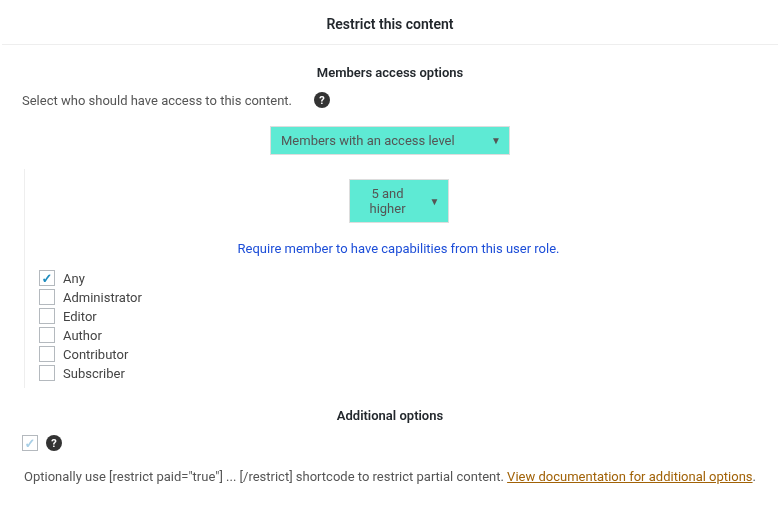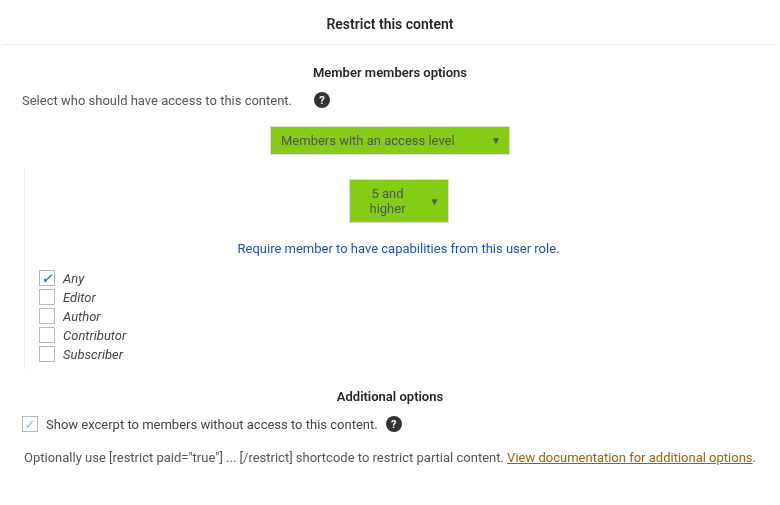--- a/index.html
+++ b/index.html
@@ -50,21 +50,21 @@
     font-size: 11px;
     font-weight: 700;
     line-height: 1;
     cursor: help;
   }
   .select {
     display: inline-flex;
     align-items: center;
     justify-content: space-between;
     border: 1px solid #ddd;
-    background: #84cc16;
+    background: #5eead4;
     color: #555;
     font-size: 13px;
     padding: 6px 8px 6px 10px;
     min-width: 100px;
     cursor: pointer;
   }
   .select .caret {
     margin-left: 14px;
     font-size: 10px;
     color: #555;
@@ -85,21 +85,20 @@
   .role-note {
     color: #1d4ed8;
     margin-bottom: 14px;
   }
   .check-row {
     display: flex;
     align-items: center;
     gap: 8px;
     margin: 3px 0;
     color: #444;
-    font-style: italic;
   }
   .chk {
     width: 16px;
     height: 16px;
     border: 1px solid #b4b9be;
     background: #fff;
     display: inline-flex;
     align-items: center;
     justify-content: center;
     cursor: pointer;
@@ -136,21 +135,21 @@
   }
 </style>
 </head>
 <body>
 
 <div class="panel">
   <div class="panel-header">Restrict this content</div>
 
   <div class="panel-body">
 
-    <div class="section-title">Member members options</div>
+    <div class="section-title">Members access options</div>
 
     <div class="help-row">
       <span>Select who should have access to this content.</span>
       <span class="help-icon">?</span>
     </div>
 
     <div class="select select-main">
       <span>Members with an access level</span>
       <span class="caret">▼</span>
     </div>
@@ -163,20 +162,24 @@
       </div>
 
       <div class="role-note">Require member to have capabilities from this user role.</div>
 
       <div class="check-row">
         <span class="chk checked"></span>
         <span>Any</span>
       </div>
       <div class="check-row">
         <span class="chk"></span>
+        <span>Administrator</span>
+      </div>
+      <div class="check-row">
+        <span class="chk"></span>
         <span>Editor</span>
       </div>
       <div class="check-row">
         <span class="chk"></span>
         <span>Author</span>
       </div>
       <div class="check-row">
         <span class="chk"></span>
         <span>Contributor</span>
       </div>
@@ -184,21 +187,20 @@
         <span class="chk"></span>
         <span>Subscriber</span>
       </div>
 
     </div>
 
     <div class="section-title addl">Additional options</div>
 
     <div class="excerpt-row">
       <span class="chk soft checked"></span>
-      <span>Show excerpt to members without access to this content.</span>
       <span class="help-icon">?</span>
     </div>
 
     <div class="footnote">
       <span>Optionally use [restrict paid="true"] ... [/restrict] shortcode to restrict partial content. </span><a>View documentation for additional options</a><span>.</span>
     </div>
 
   </div>
 </div>
 

